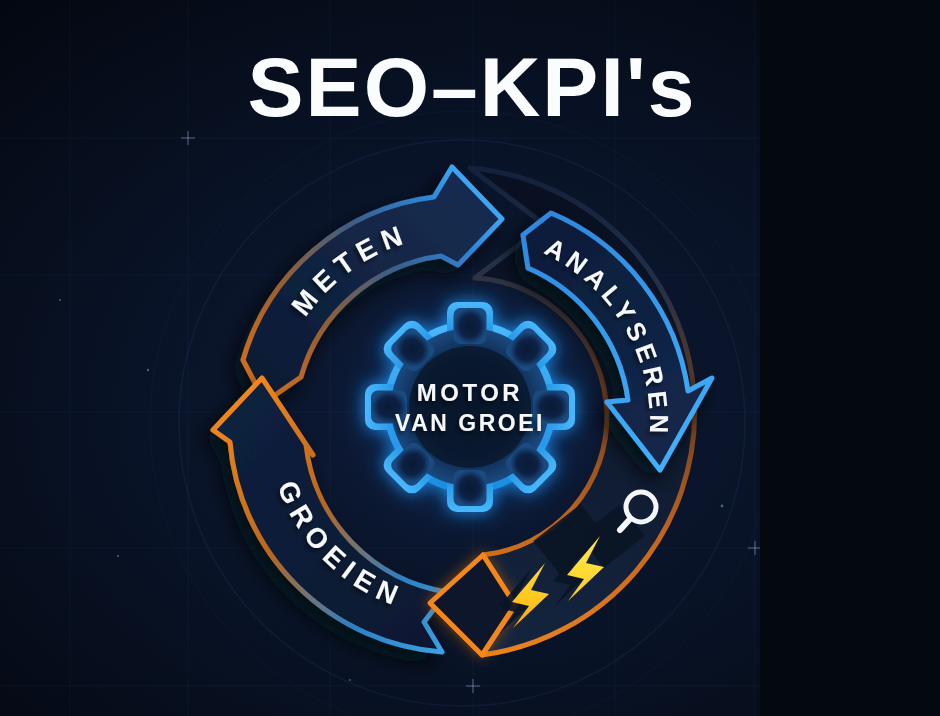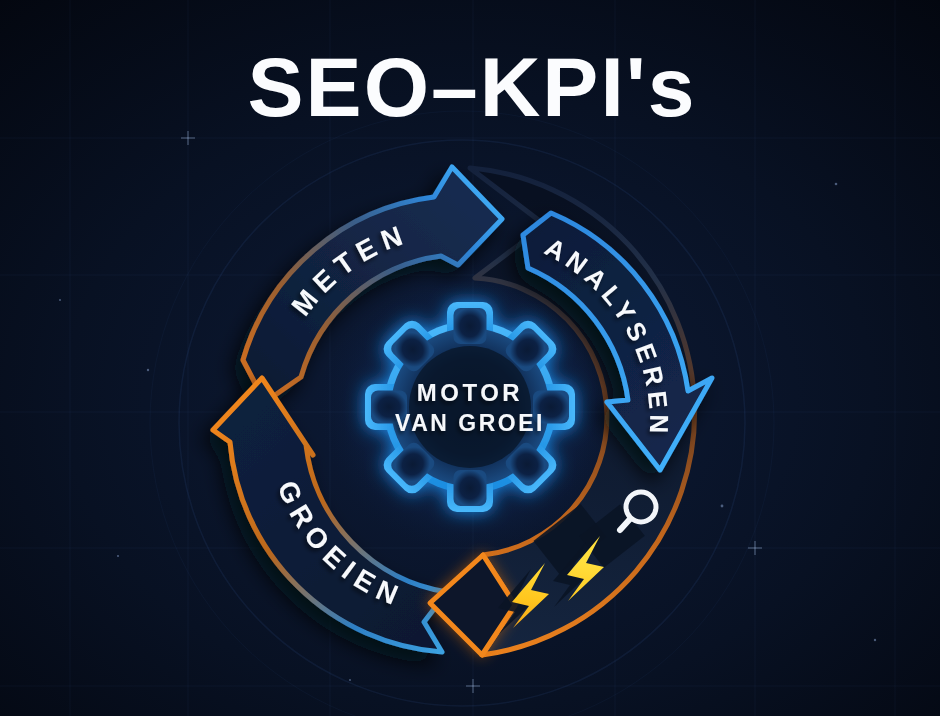--- a/index.html
+++ b/index.html
@@ -1,16 +1,16 @@
 <!DOCTYPE html>
 <html><head>
 <meta charset="utf-8">
 <style>
   html,body{margin:0;padding:0;background:#04080f;}
-  .stage{position:relative;width:940px;height:716px;overflow:hidden;
+  .stage{position:relative;width:760px;height:716px;overflow:hidden;
          background:#081123;font-family:"Liberation Sans",sans-serif;}
   svg{position:absolute;inset:0;display:block;}
   text{font-family:"Liberation Sans","DejaVu Sans",sans-serif;}
 </style>
 </head>
 <body>
 
 <div class="stage">
 <svg viewBox="0 0 940 716" width="940" height="716">
   <defs>

